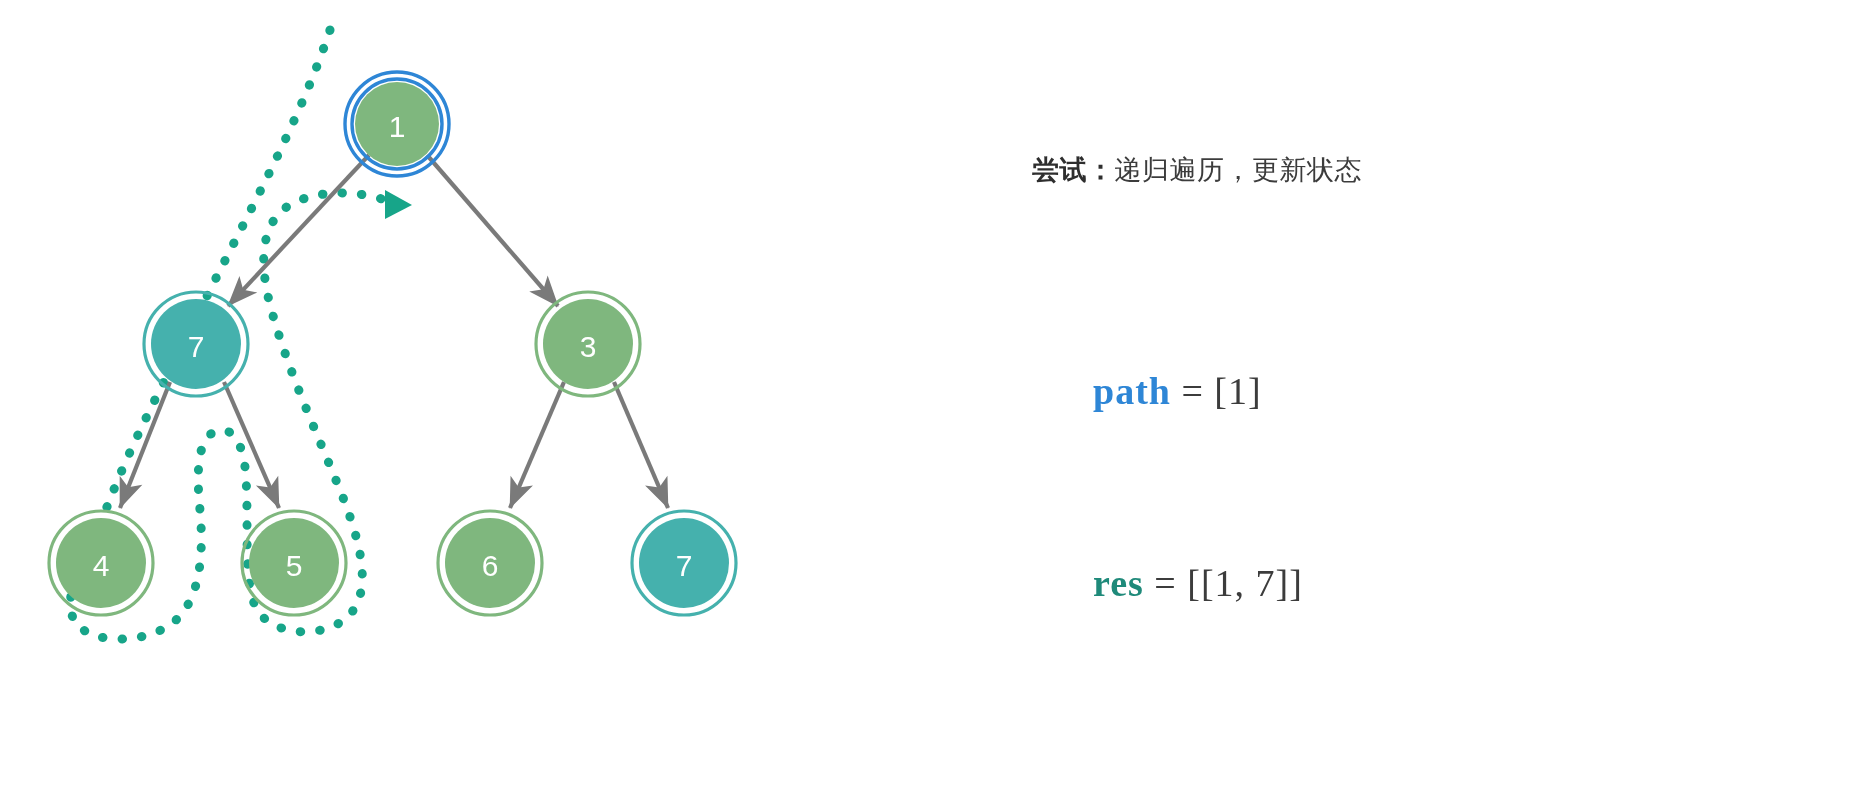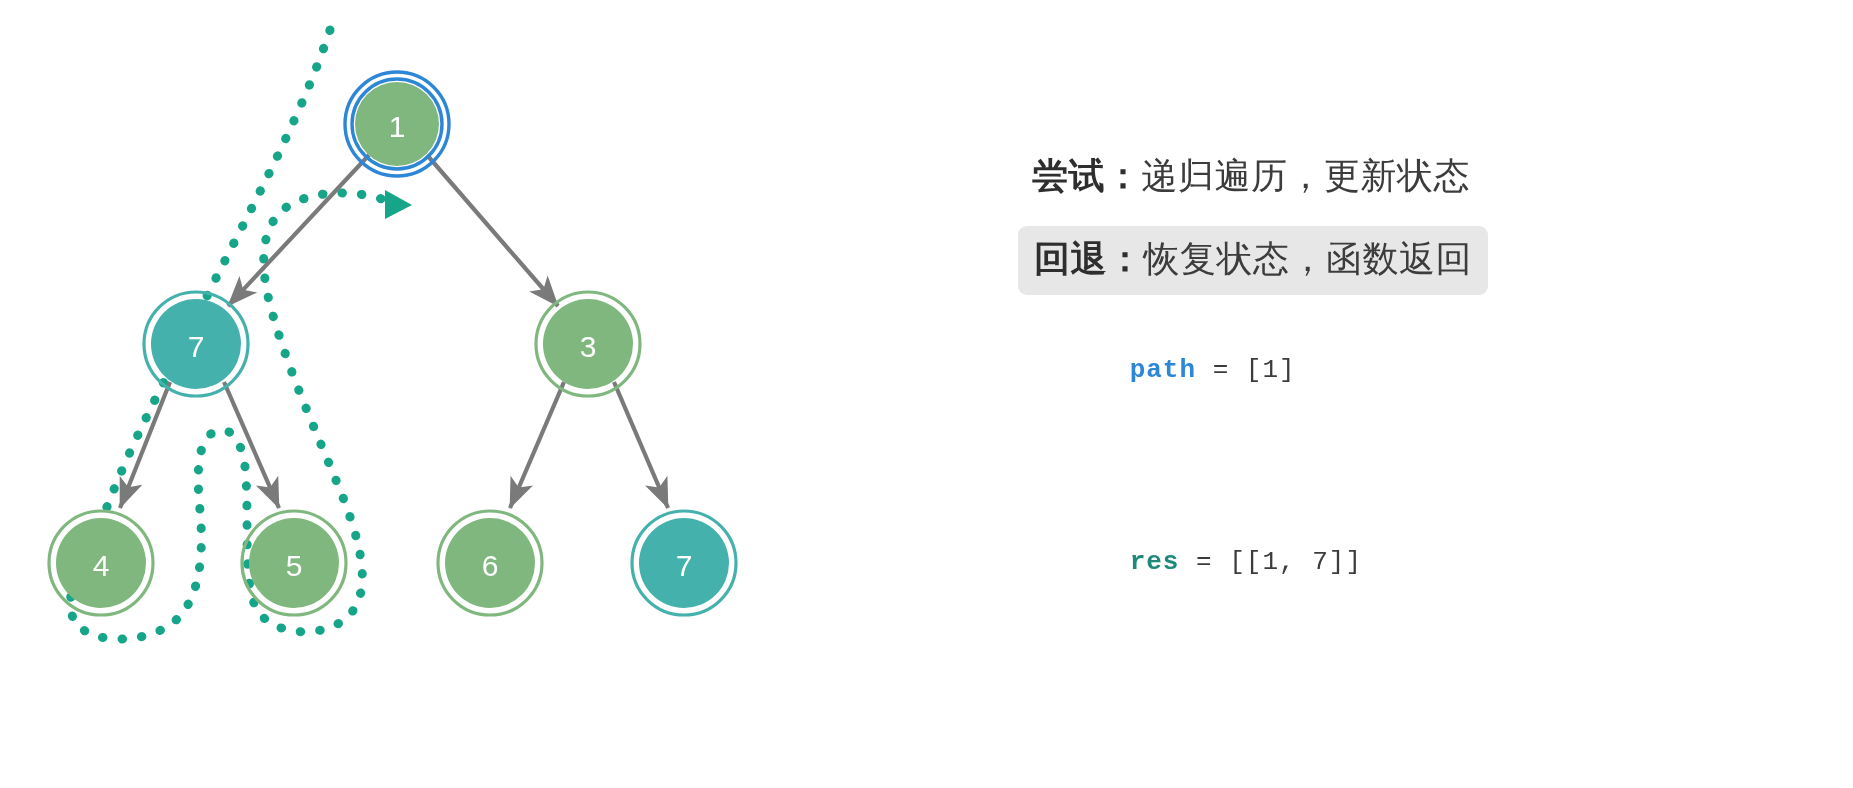--- a/index.html
+++ b/index.html
@@ -45,21 +45,21 @@
   #info-panel {
     position: absolute;
     left: 1000px;
     top: 0;
     width: 853px;
     height: 788px;
   }
   .cn-line {
     position: absolute;
     font-family: "Liberation Sans", "DejaVu Sans", sans-serif;
-    font-size: 36px;
+    font-size: 27px;
     line-height: 1.35;
     color: #3c3c3c;
     white-space: nowrap;
     letter-spacing: 0.5px;
   }
   .cn-line .lead {
     font-weight: bold;
     color: #2e2e2e;
   }
   #line-try {
@@ -68,22 +68,22 @@
   }
   #line-back {
     left: 18px;
     top: 226px;
     background: #e7e7e7;
     border-radius: 9px;
     padding: 9px 16px 11px 16px;
   }
   .code-line {
     position: absolute;
-    font-family: Liberation Mono, monospace;
-    font-size: 26px;
+    font-family: Liberation Serif, serif;
+    font-size: 38px;
     color: #3c3c3c;
     white-space: pre;
     font-weight: bold;
     letter-spacing: 1px;
   }
   .code-line .var-path {
     color: #2e86d6;
     font-weight: bold;
   }
   .code-line .var-res {
@@ -195,23 +195,20 @@
       </g>
     </svg>
   </div>
 
   <div id="info-panel">
 
     <div class="cn-line" id="line-try">
       <span class="lead">尝试：</span><span>递归遍历，更新状态</span>
     </div>
 
-    <div class="cn-line" id="line-back">
-      <span class="lead">回退：</span><span>恢复状态，函数返回</span>
-    </div>
 
     <div class="code-line" id="line-path">
       <span class="var-path">path</span><span class="rest"> = [1]</span>
     </div>
 
     <div class="code-line" id="line-res">
       <span class="var-res">res</span><span class="rest"> = [[1, 7]]</span>
     </div>
 
   </div>

